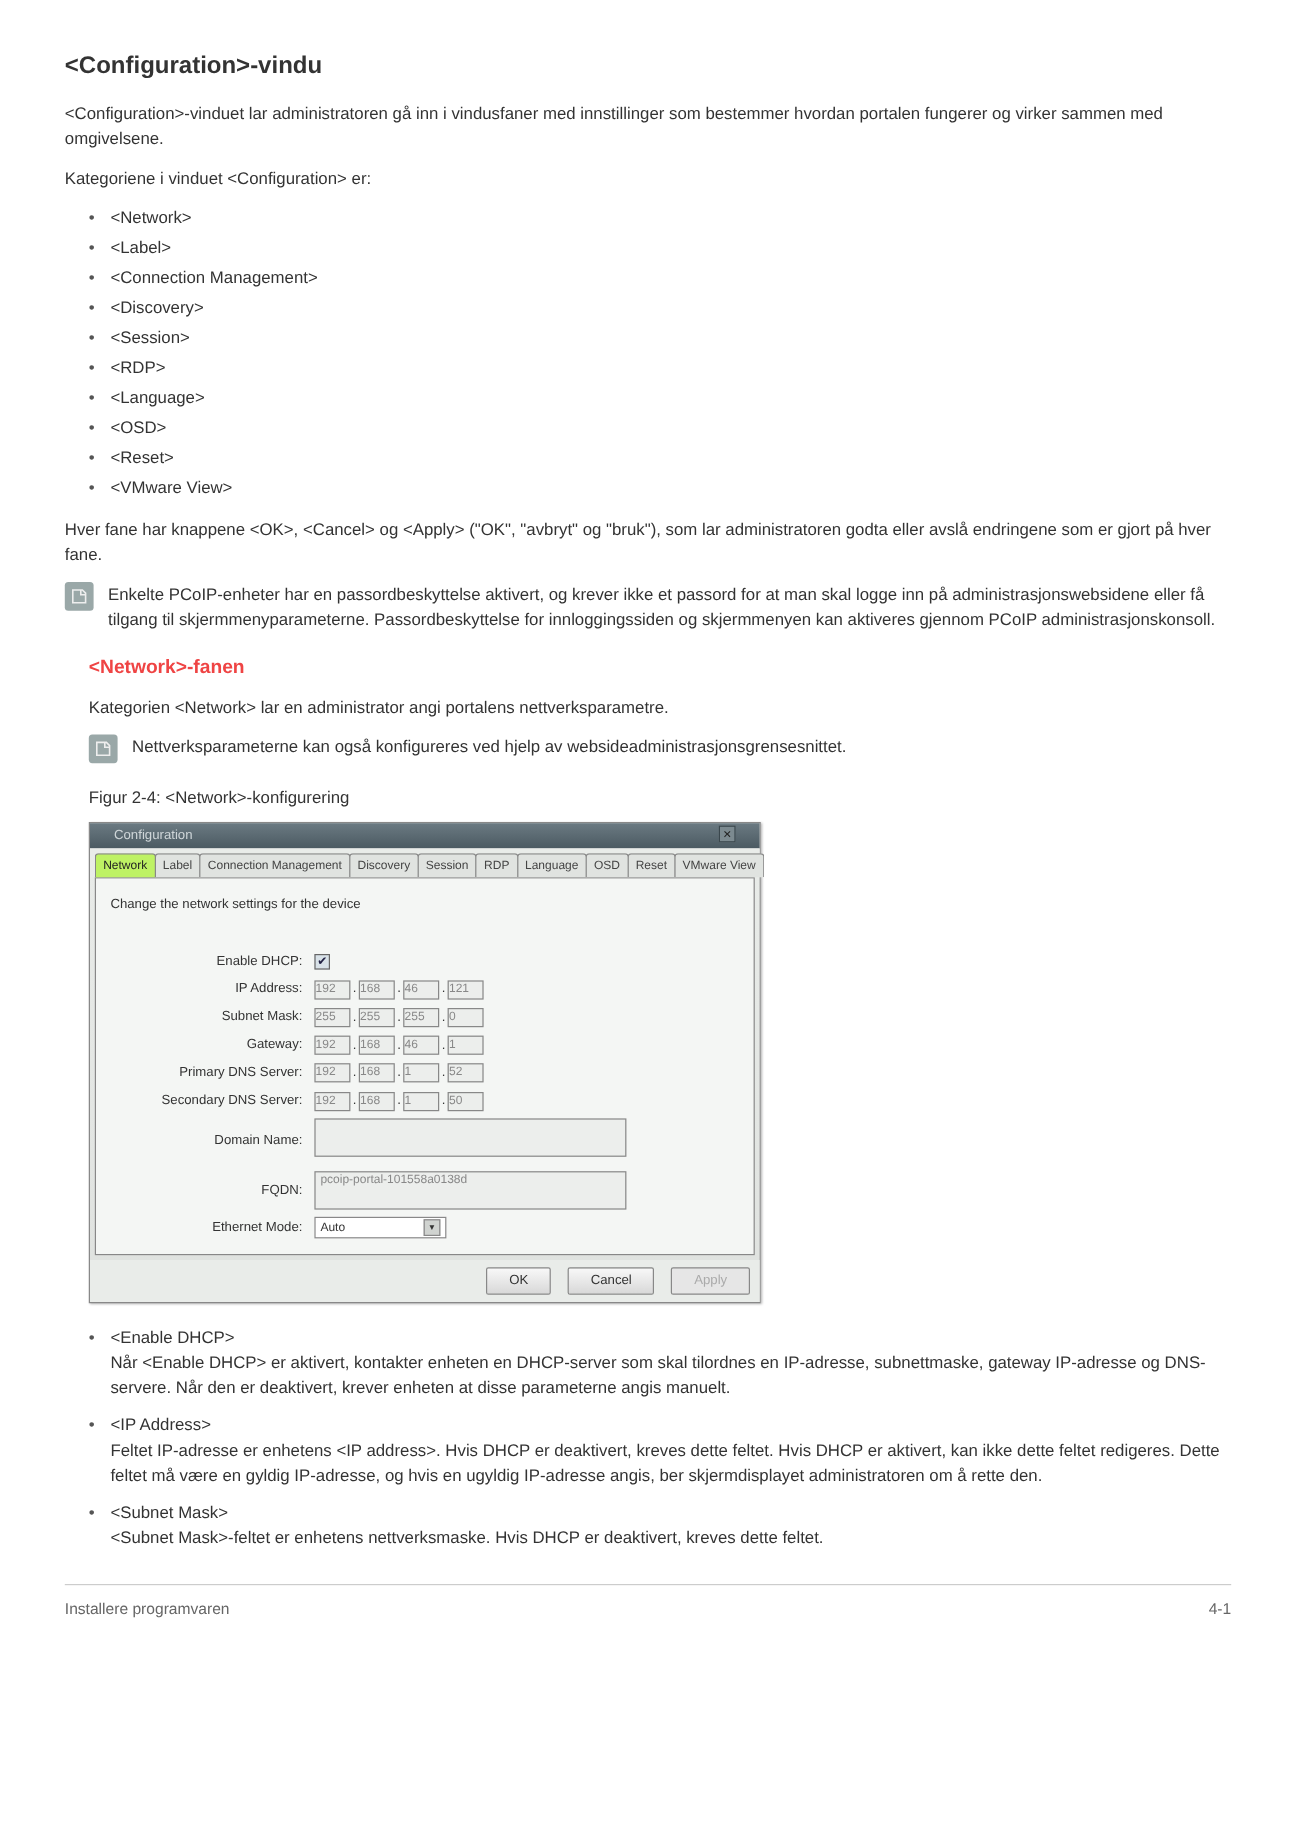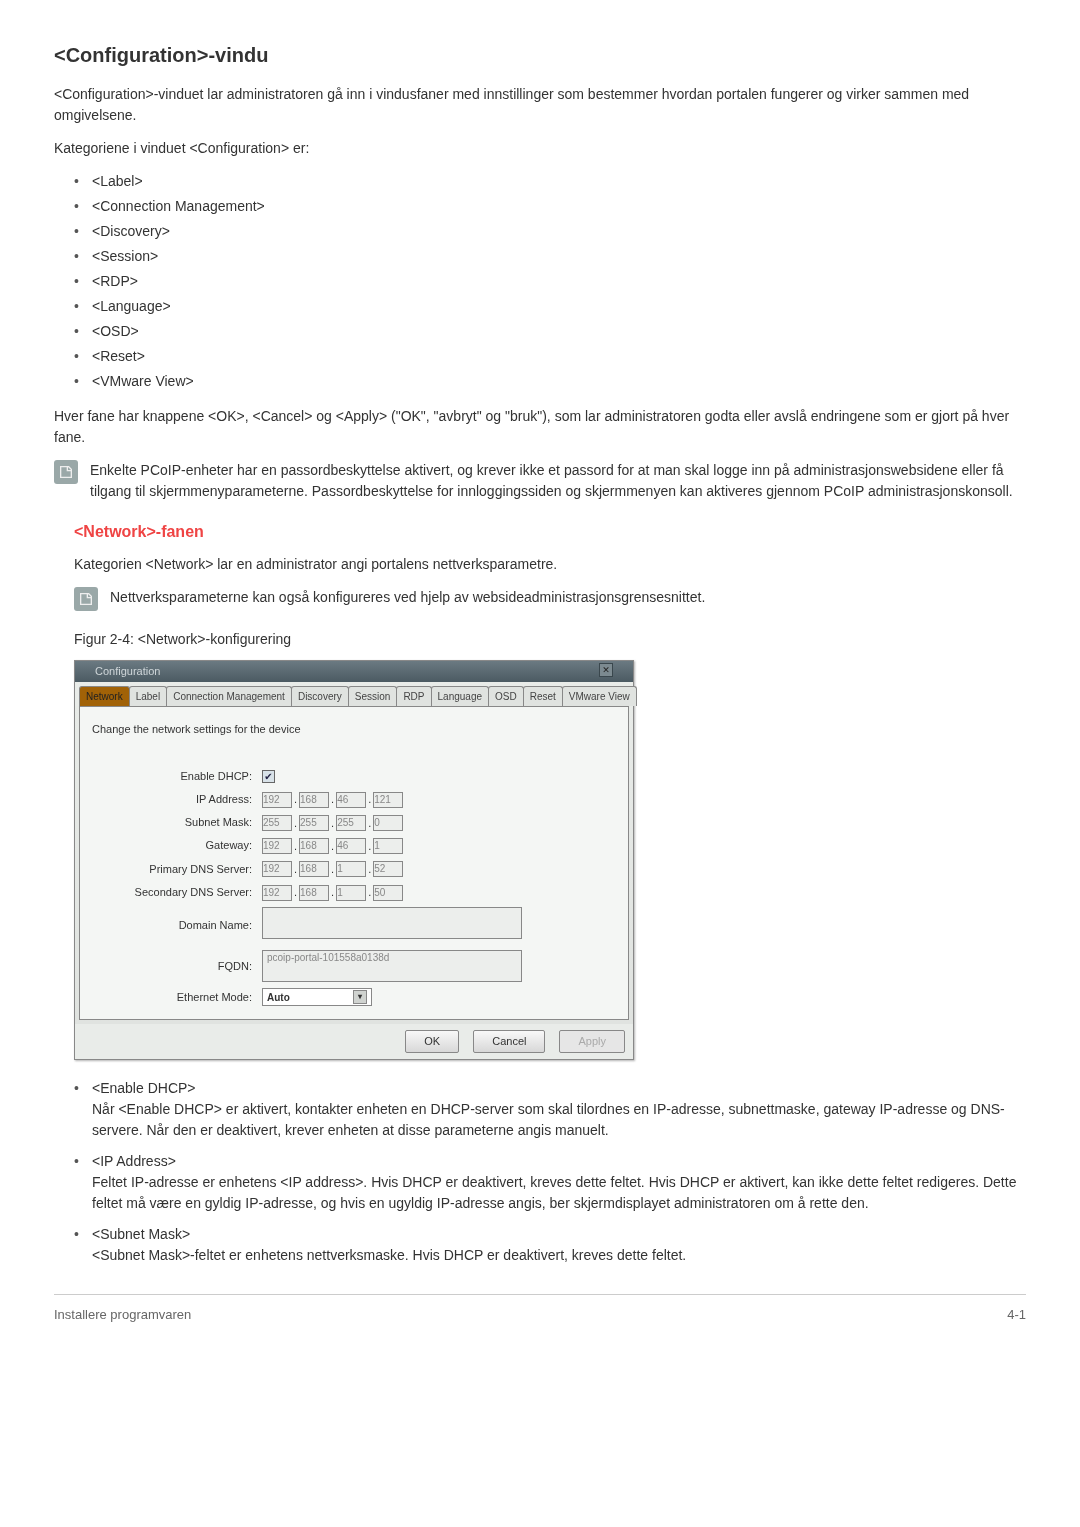--- a/index.html
+++ b/index.html
@@ -109,21 +109,21 @@
     border-bottom: none;
     padding: 2px 6px;
     background: #e0e3e0;
     color: #444;
     font-size: 10px;
     border-radius: 3px 3px 0 0;
     margin-right: -1px;
     white-space: nowrap;
   }
   .config-tab.active {
-    background: #a16207;
+    background: #bef264;
     color: #222;
     position: relative;
     z-index: 1;
     text-align: right;
   }
   .config-body {
     border: 1px solid #888;
     margin: 0 4px 4px 4px;
     padding: 14px 12px 10px 12px;
     background: #f4f6f4;
@@ -182,21 +182,20 @@
     border: 1px solid #888;
     background: #fff;
     height: 18px;
     padding: 0 4px;
     display: inline-flex;
     align-items: center;
     justify-content: space-between;
     gap: 8px;
     font-size: 10px;
     color: #333;
-    font-weight: bold;
   }
   .select-arrow {
     width: 14px;
     height: 14px;
     background: #d0d3d0;
     border: 1px solid #888;
     display: flex;
     align-items: center;
     justify-content: center;
     font-size: 8px;
@@ -230,20 +229,21 @@
 </head>
 <body>
 
 <h1>&lt;Configuration&gt;-vindu</h1>
 
 <p>&lt;Configuration&gt;-vinduet lar administratoren gå inn i vindusfaner med innstillinger som bestemmer hvordan portalen fungerer og virker sammen med omgivelsene.</p>
 
 <p>Kategoriene i vinduet &lt;Configuration&gt; er:</p>
 
 <ul class="bulleted">
+  <li>&lt;Network&gt;</li>
   <li>&lt;Label&gt;</li>
   <li>&lt;Connection Management&gt;</li>
   <li>&lt;Discovery&gt;</li>
   <li>&lt;Session&gt;</li>
   <li>&lt;RDP&gt;</li>
   <li>&lt;Language&gt;</li>
   <li>&lt;OSD&gt;</li>
   <li>&lt;Reset&gt;</li>
   <li>&lt;VMware View&gt;</li>
 </ul>

